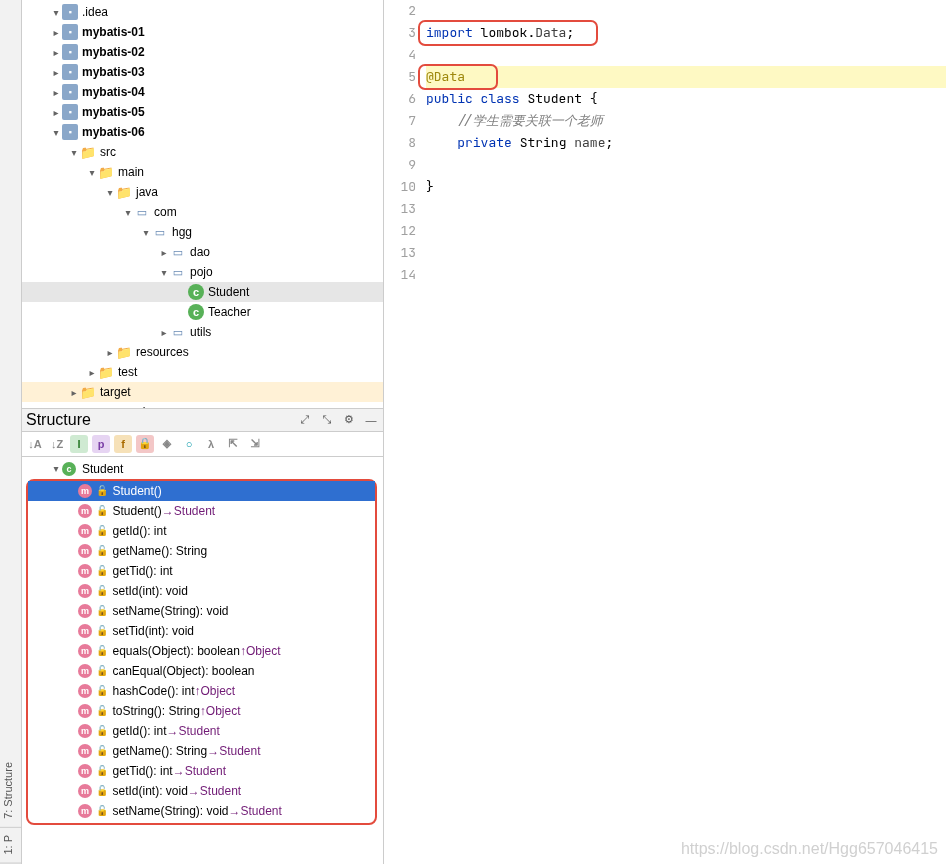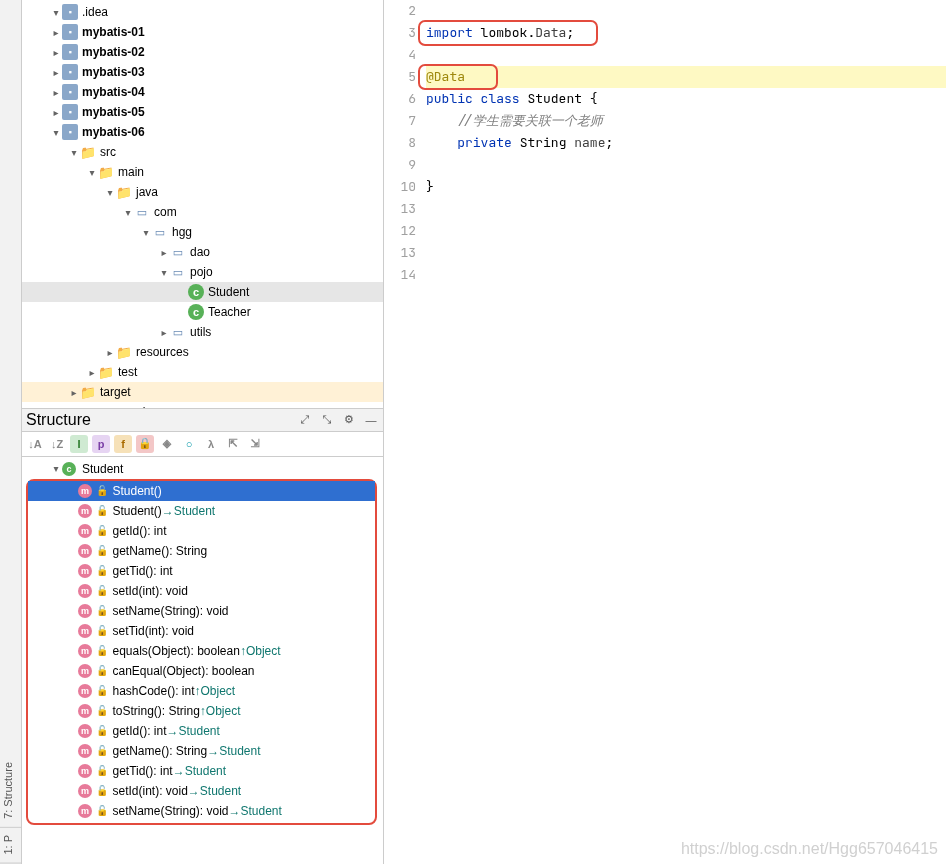--- a/index.html
+++ b/index.html
@@ -38,21 +38,21 @@
 .stb.cyan { color: #0097a7; }
 .stb.lambda { color: #888; }
 .structure-tree { flex: 1; overflow: auto; padding: 2px 0; background: #fff; }
 .redbox { border: 2px solid #e34b3d; border-radius: 8px; margin: 0 6px 10px 4px; padding-bottom: 2px; }
 .srow { display: flex; align-items: center; height: 20px; padding-left: 50px; cursor: default; }
 .srow.selected { background: #2f6fd0; color: #fff; }
 .srow .micon { width: 14px; height: 14px; border-radius: 50%; background: #e77a9a; color: #fff; font-size: 9px; font-weight: bold; display: inline-flex; align-items: center; justify-content: center; margin-right: 4px; }
 .srow .lock { font-size: 10px; color: #b8860b; margin-right: 4px; }
 .srow.selected .lock { color: #fff; }
 .srow .slabel { }
-.srow .sgrey { color: #0f766e; }
+.srow .sgrey { color: #701a75; }
 .sroot { display: flex; align-items: center; height: 20px; padding-left: 28px; }
 .sroot .cicon { width: 14px; height: 14px; border-radius: 50%; background: #58b158; color: #fff; font-size: 9px; font-weight: bold; display: inline-flex; align-items: center; justify-content: center; margin-right: 6px; }
 .editor { flex: 1; display: flex; font-family: "JetBrains Mono", Consolas, monospace; font-size: 13px; background: #fff; position: relative; }
 .gutter { width: 42px; text-align: right; color: #a0a0a0; padding-top: 0; user-select: none; }
 .gutter div { height: 22px; line-height: 22px; padding-right: 10px; }
 .code { flex: 1; padding-top: 0; position: relative; }
 .cline { height: 22px; line-height: 22px; white-space: pre; }
 .cline.hlw { background: #fef9c3; }
 .kw { color: #0033b3; }
 .an { color: #9e880d; }

